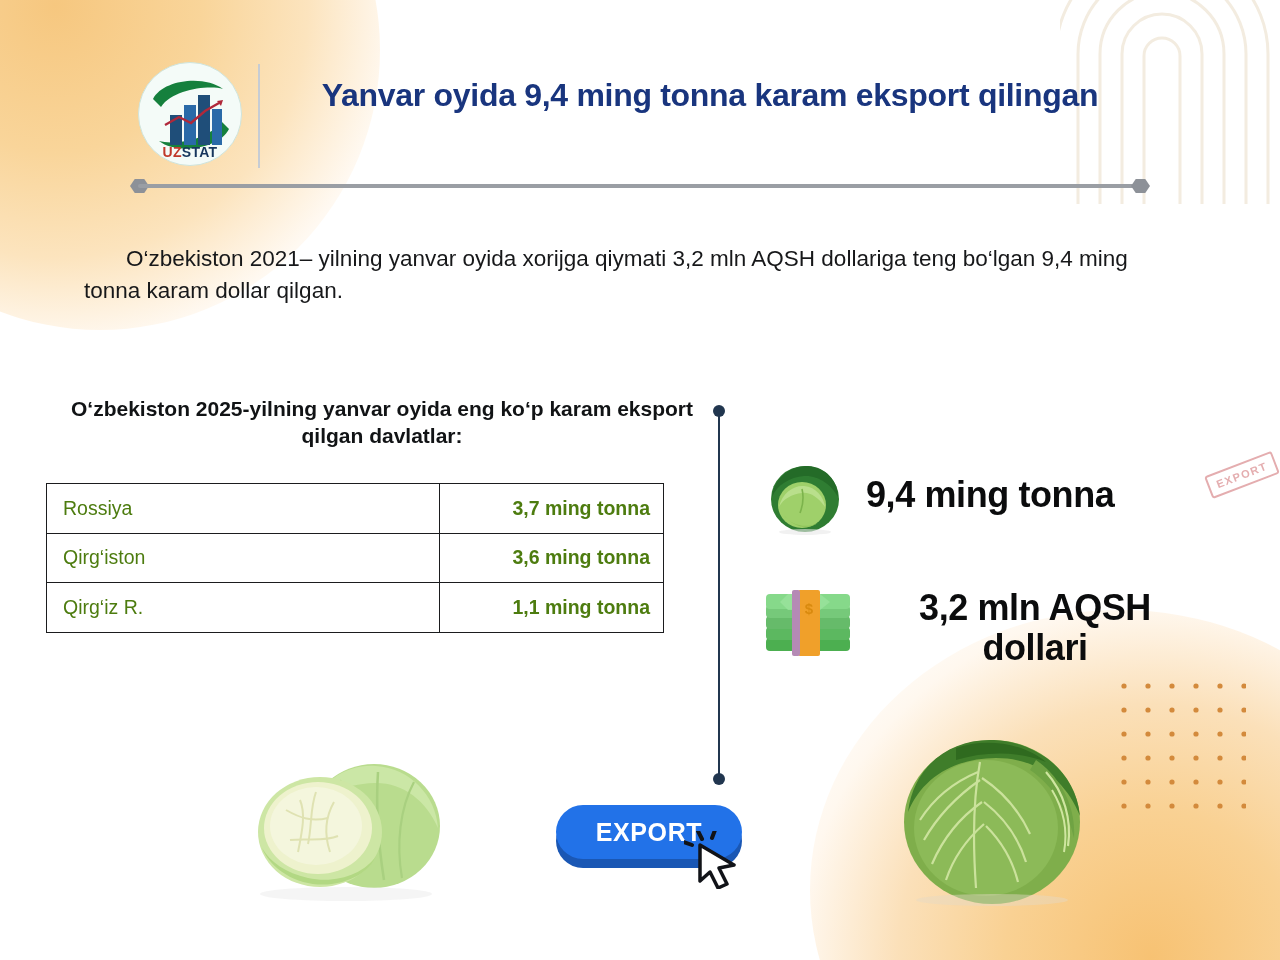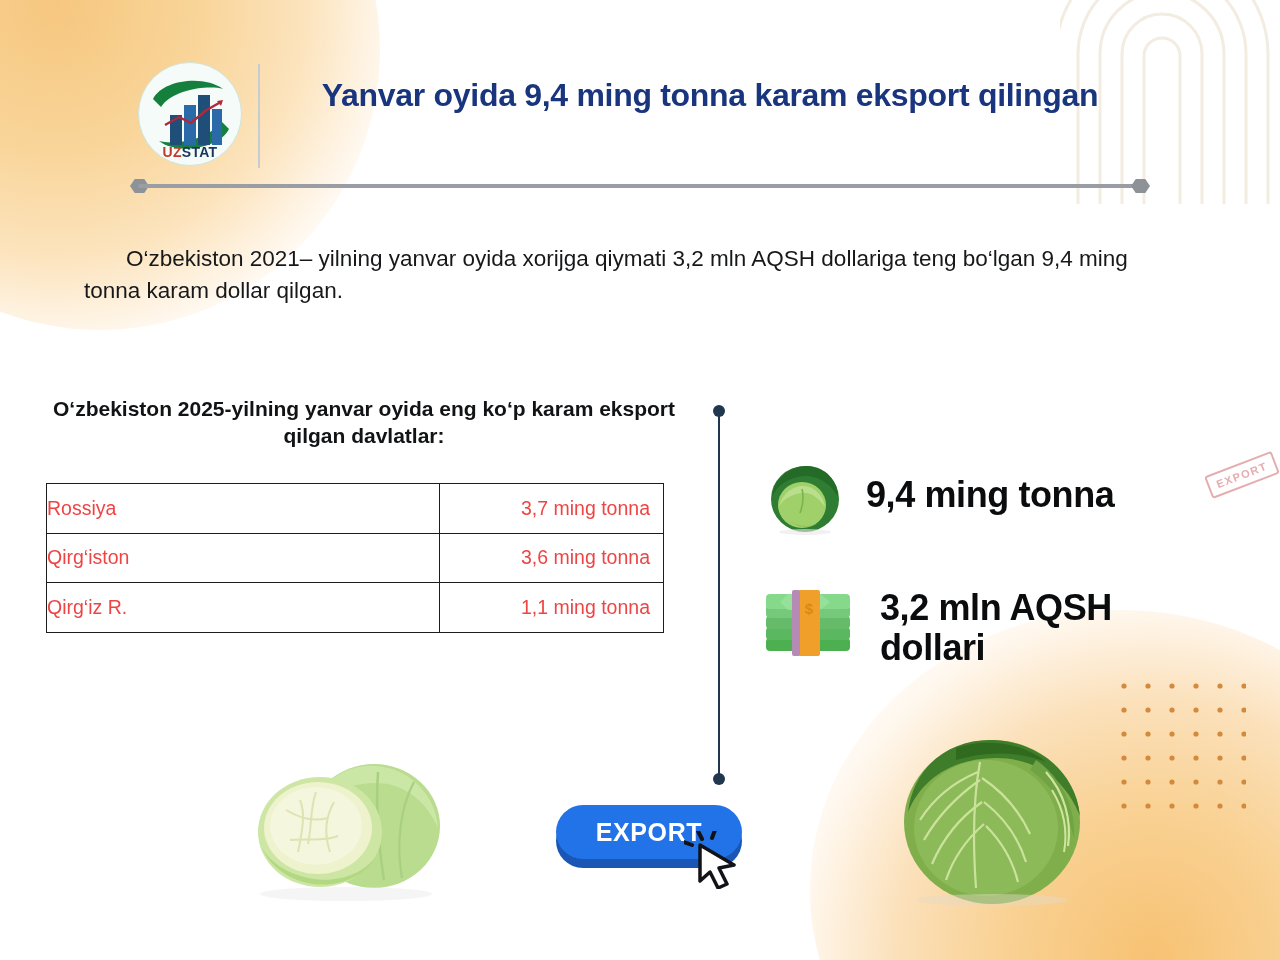--- a/index.html
+++ b/index.html
@@ -77,38 +77,38 @@
   
   .intro{
     position:absolute; left:84px; top:243px; width:1105px;
     font-size:22.5px; line-height:1.42; color:#17181a;
     text-indent:42px;
   }
   .intro b{ font-weight:normal; }
 
   
   .table-title{
-    position:absolute; left:28px; top:396px; width:672px;
+    position:absolute; left:46px; top:396px; width:672px;
     text-align:center; font-size:21px; font-weight:bold;
     color:#111315; line-height:1.28;
   }
 
   .data-table{
     position:absolute; left:46px; top:483px;
     width:618px; border-collapse:collapse;
     background:#ffffff;
   }
   .data-table td{
     border:1px solid #1b1c1e;
-    height:49.5px; padding:0 0;
-    font-size:19.5px; color:#ef4444;
+    height:49.5px; padding:0 16px;
+    font-size:19.5px; color:#4d7c0f;
     vertical-align:middle;
   }
   .data-table td.country{ width:394px; text-align:left; }
-  .data-table td.amount{ width:224px; text-align:right; font-weight:normal; padding-right:13px; }
+  .data-table td.amount{ width:224px; text-align:right; font-weight:bold; padding-right:13px; }
 
   
   .connector{ position:absolute; left:712px; top:404px; width:14px; height:382px; }
   .connector .line{
     position:absolute; left:6px; top:7px; width:1.8px; height:368px;
     background:#21364f;
   }
   .connector .dot{
     position:absolute; left:1px; width:12px; height:12px; border-radius:50%;
     background:#21364f;
@@ -120,21 +120,21 @@
   .stat-row{ position:absolute; display:flex; align-items:center; }
   .stat-tonnage{ left:762px; top:447px; width:430px; height:95px; }
   .stat-money{ left:758px; top:565px; width:440px; height:115px; }
 
   .stat-figure{ flex:0 0 auto; }
   .stat-label{
     font-size:36px; font-weight:bold; color:#0b0c0d;
     line-height:1.1; letter-spacing:-0.4px;
   }
   .stat-tonnage .stat-label{ margin-left:18px; white-space:nowrap; }
-  .stat-money .stat-label{ margin-left:18px; width:310px; text-align:left;margin-top:10px; }
+  .stat-money .stat-label{ margin-left:18px; width:310px; text-align:center;margin-top:10px; }
 
   .export-stamp{
     position:absolute; left:1206px; top:463px;
     transform:rotate(-21deg);
     border:2.5px solid #e3a9ab; border-radius:3px;
     padding:4px 7px;
     color:#e3a9ab; font-size:11px; font-weight:bold;
     letter-spacing:1.4px; opacity:.95;
     font-family:"Liberation Sans", sans-serif;
   }

